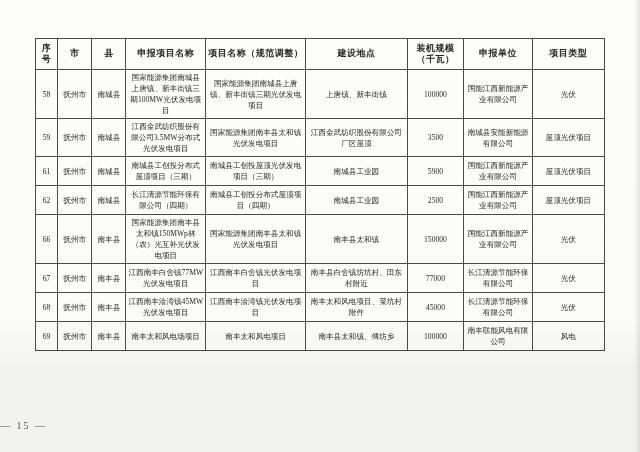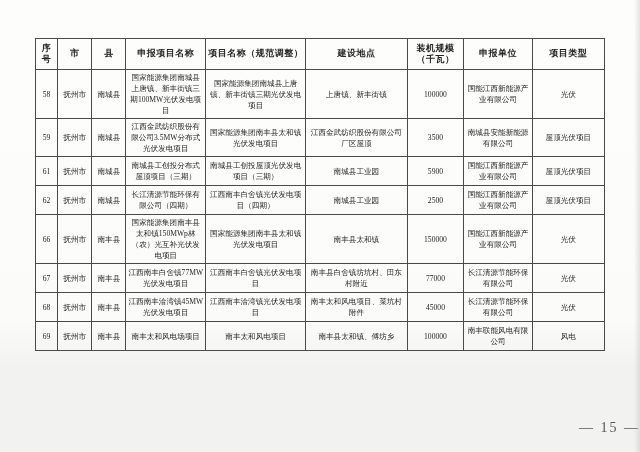--- a/index.html
+++ b/index.html
@@ -49,22 +49,22 @@
   col.c-declared { width: 14.0%; }
   col.c-adjusted { width: 17.6%; }
   col.c-location { width: 17.8%; }
   col.c-capacity { width: 10.0%; }
   col.c-applicant{ width: 12.0%; }
   col.c-type     { width: 12.7%; }
   .page-number {
     position: absolute;
     left: 0; right: 0;
     top: 420px;
-    text-align: right;
-    font-size: 14px;
+    text-align: left;
+    font-size: 10px;
     color: #55554f;
     letter-spacing: 2px;
   }
   
   .scan-edge {
     position: absolute; right: 0; top: 0;
     width: 6px; height: 452px;
     background: linear-gradient(270deg, rgba(180,180,175,0.35), rgba(180,180,175,0));
     pointer-events: none;
   }
@@ -130,21 +130,21 @@
           <td>南城县工业园</td>
           <td>5900</td>
           <td>国能江西新能源产业有限公司</td>
           <td>屋顶光伏项目</td>
         </tr>
         <tr>
           <td>62</td>
           <td>抚州市</td>
           <td>南城县</td>
           <td>长江清源节能环保有限公司（四期）</td>
-          <td>江西南丰白舍镇光伏发电项目（四期）</td>
+          <td>南城县工创投分布式屋顶项目（四期）</td>
           <td>南城县工业园</td>
           <td>2500</td>
           <td>国能江西新能源产业有限公司</td>
           <td>屋顶光伏项目</td>
         </tr>
         <tr>
           <td>66</td>
           <td>抚州市</td>
           <td>南丰县</td>
           <td>国家能源集团南丰县太和镇150MWp林（农）光互补光伏发电项目</td>

